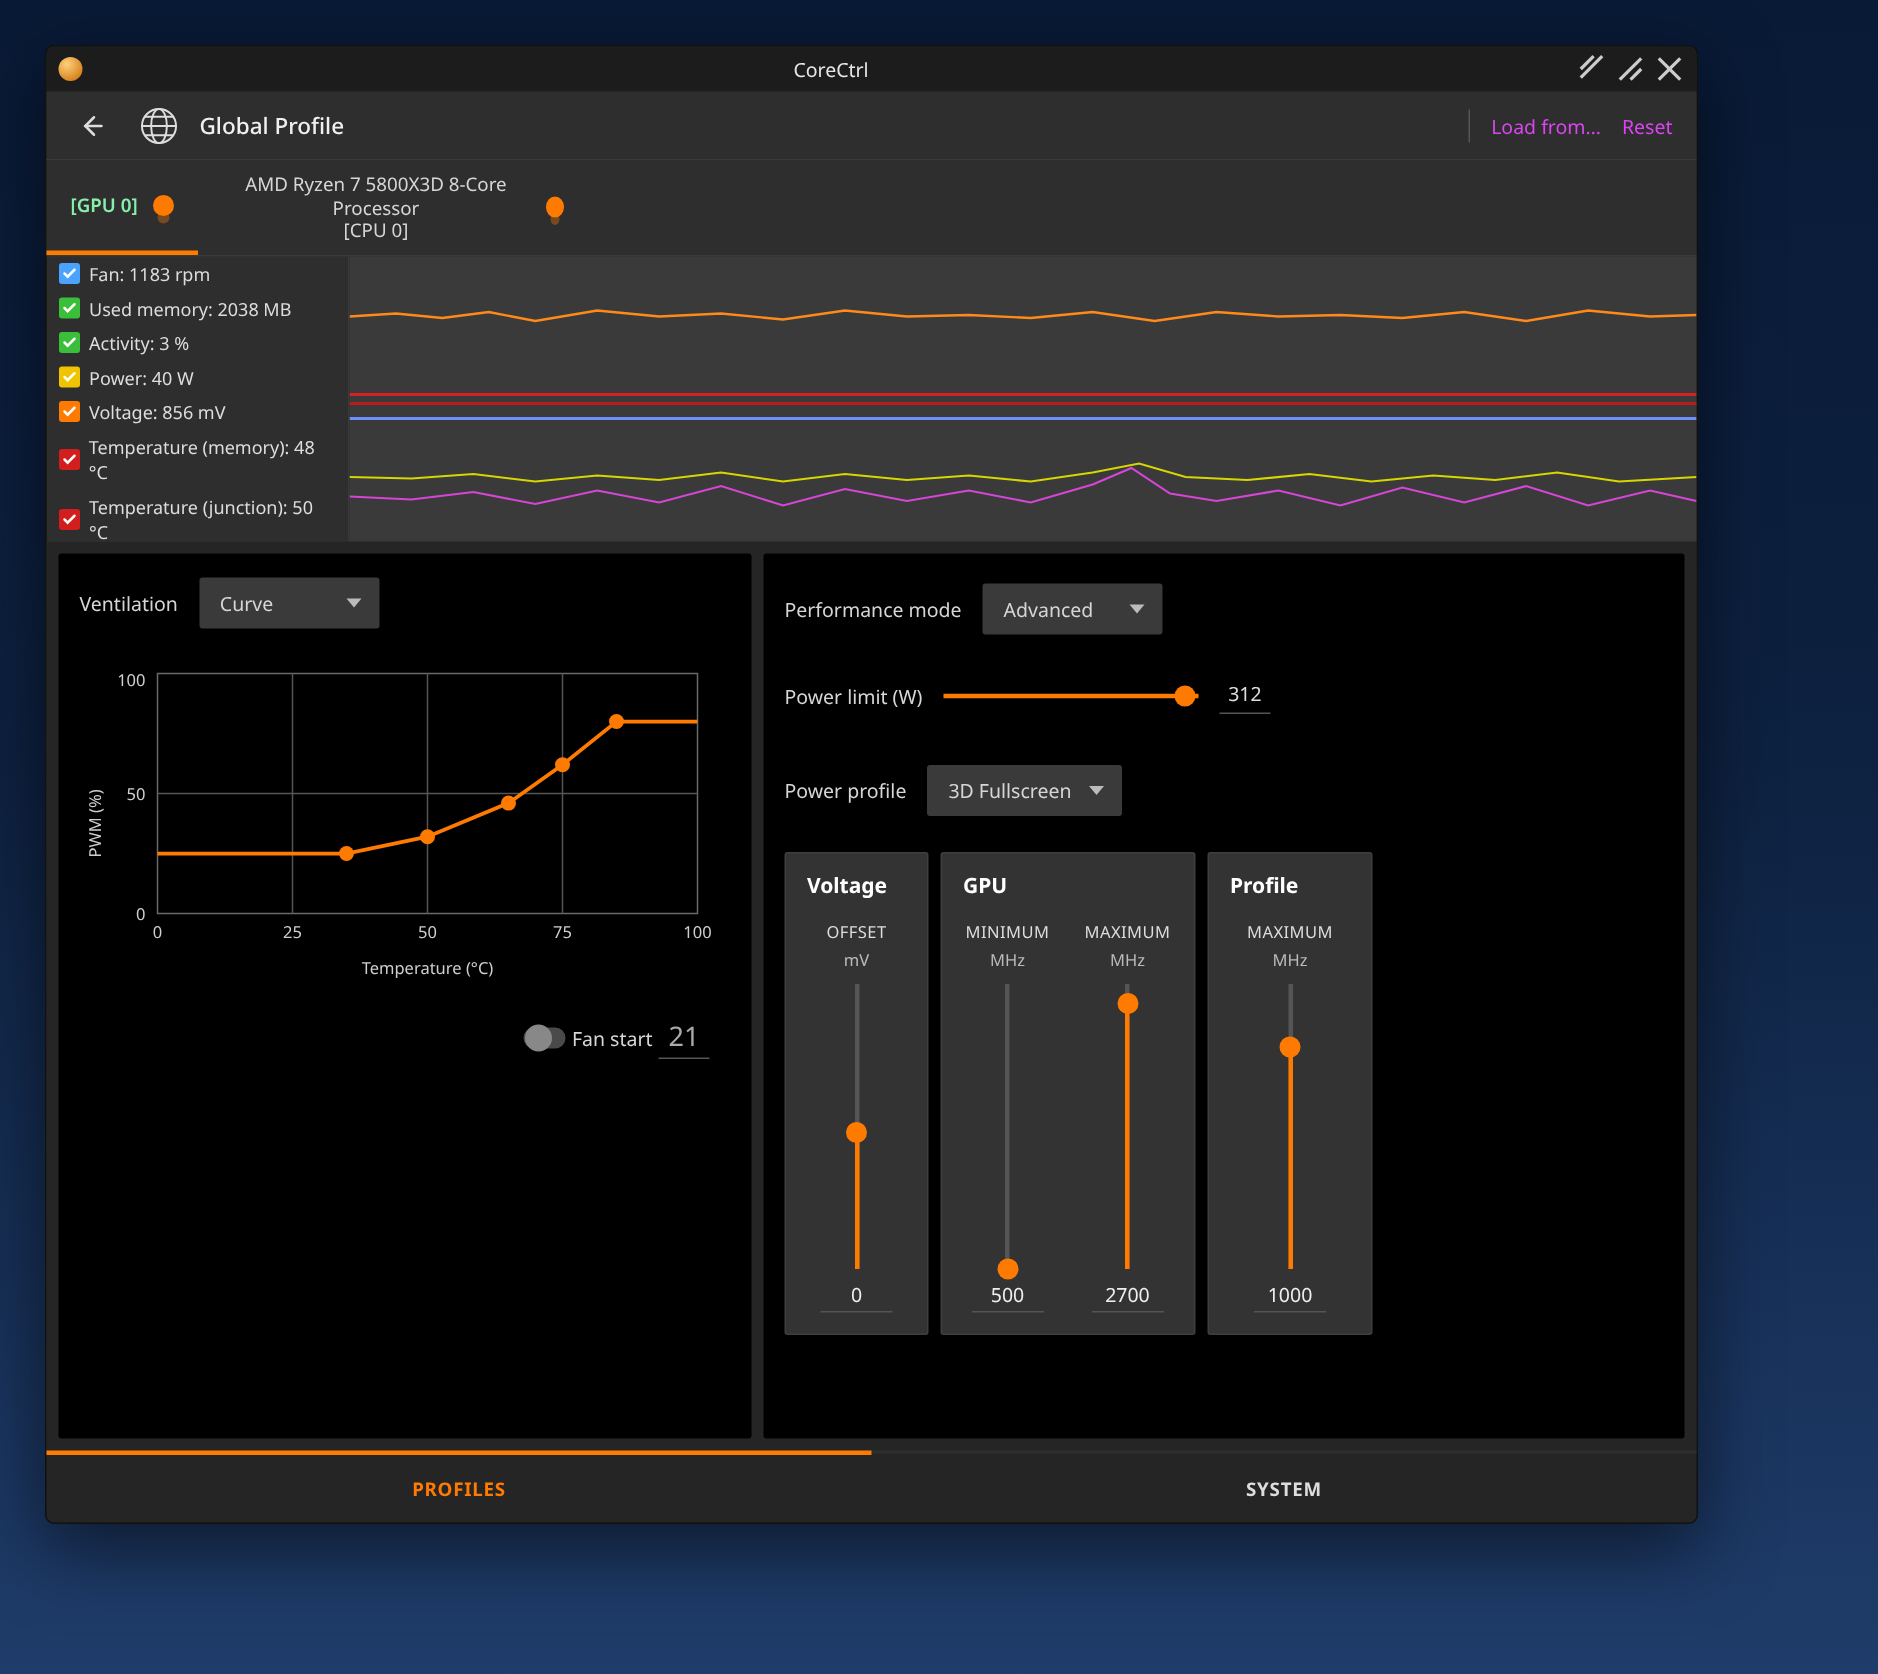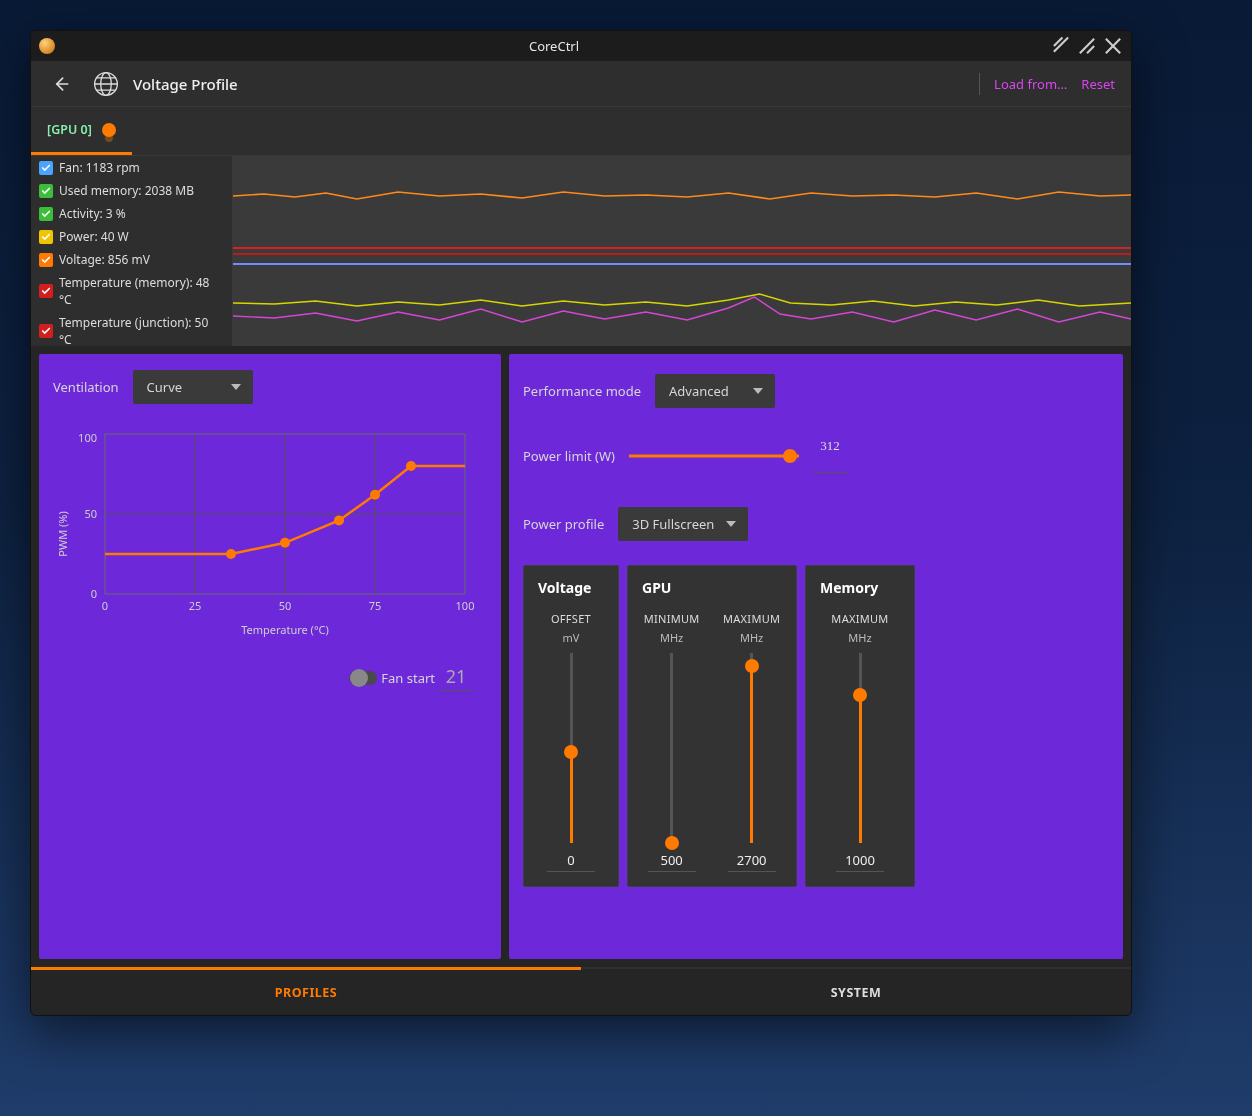--- a/index.html
+++ b/index.html
@@ -30,42 +30,42 @@
   .sensor-list { width:202px; overflow:auto; background:#2e2e2e; border-right:1px solid #3a3a3a; position:relative; }
   .sensor-list::-webkit-scrollbar{width:8px}
   .sensor-list::-webkit-scrollbar-thumb{background:#555;border-radius:4px}
   .sensor-item { display:flex; align-items:center; gap:6px; padding:3px 8px; font-size:12px; color:#ddd; }
   .cb { width:14px; height:14px; border-radius:2px; display:flex; align-items:center; justify-content:center; }
   .cb svg { width:10px; height:10px; }
   .sparkarea { flex:1; background:#3a3a3a; position:relative; }
   .sparkarea svg { position:absolute; inset:0; width:100%; height:100%; }
   
   .panels { flex:1; display:flex; gap:8px; padding:8px; background:#252525; overflow:hidden; }
-  .panel { background:#6d28d9; border-radius:2px; padding:16px 14px; }
+  .panel { background:#000000; border-radius:2px; padding:16px 14px; }
   .panel.left { width:462px; display:flex; flex-direction:column; gap:20px; }
   .panel.right { flex:1; display:flex; flex-direction:column; gap:8px; }
   .row { display:flex; align-items:center; gap:14px; }
   .label { font-size:13px; color:#d6d6d6; }
   .select { background:#3a3a3a; height:34px; padding:0 34px 0 14px; border-radius:2px; display:flex; align-items:center; position:relative; cursor:pointer; min-width:120px; }
   .select::after { content:""; position:absolute; right:12px; top:50%; width:0;height:0; border-left:5px solid transparent; border-right:5px solid transparent; border-top:6px solid #bbb; transform:translateY(-50%);}
   
   .fan-chart { align-self:center; width:430px; height:220px; position:relative; }
   .fan-chart svg { width:100%; height:100%; }
   .axis-text { font-size:11px; fill:#cfcfcf; }
   .fanstart-row { display:flex; align-items:center; justify-content:flex-end; gap:4px; padding-right:14px; }
   .switch { width:28px; height:14px; border-radius:7px; background:#4a4a4a; position:relative; cursor:pointer; }
   .switch::after { content:""; position:absolute; left:1px; top:-2px; width:18px; height:18px; border-radius:50%; background:#888; }
   .numfield { width:34px; text-align:center; border-bottom:1px solid #555; color:#aaa; font-size:18px; padding-bottom:2px; }
   
   .right .section { padding:4px 0; }
   .slider-row { display:flex; align-items:center; gap:14px; margin-top:14px; }
   .hslider { flex:1; position:relative; height:18px; max-width:170px; }
   .hslider .track { position:absolute; left:0; right:0; top:50%; height:3px; background:#ff7a00; transform:translateY(-50%); }
   .hslider .thumb { position:absolute; top:50%; width:14px; height:14px; border-radius:50%; background:#ff7a00; transform:translate(-50%,-50%); }
-  .valuебokс,.valuebox { width:34px; text-align:center; border-bottom:1px solid #555; color:#ddd; font-size:13px; padding-bottom:18px;font-family:Liberation Serif, serif; }
+  .valuебokс,.valuebox { width:34px; text-align:center; border-bottom:1px solid #555; color:#ddd; font-size:13px; padding-bottom:4px; }
   .card-row { display:flex; gap:8px; margin-top:12px; }
   .card { flex:0 0 auto; background:#333; border:1px solid #3f3f3f; border-radius:2px; padding:12px 8px 14px; display:flex; flex-direction:column; }
   .card h4 { font-size:14px; color:#fff; font-weight:700; margin-bottom:14px; padding-left:6px; }
   .vsliders { display:flex; justify-content:space-around; gap:8px; }
   .vslider { display:flex; flex-direction:column; align-items:center; gap:8px; }
   .vslabel { font-size:11px; color:#ddd; letter-spacing:.3px; }
   .vsunit { font-size:11px; color:#bbb; margin-top:-4px; }
   .vtrackbox { height:190px; width:24px; display:flex; align-items:center; justify-content:center; position:relative; }
   .vtrack { width:3px; height:100%; background:#555; position:relative; }
   .vfill { position:absolute; bottom:0; left:0; width:100%; background:#ff7a00; }
@@ -111,30 +111,37 @@
           <path d="M7 12h13" stroke="#ddd" stroke-width="2" stroke-linecap="round"></path>
         </svg>
     </div>
     <div class="globe">
       <svg viewBox="0 0 32 32">
           <circle cx="16" cy="16" r="13"></circle>
           <ellipse cx="16" cy="16" rx="6" ry="13"></ellipse>
           <path d="M3 16h26M5 9h22M5 23h22"></path>
         </svg>
     </div>
-    <div class="profile-name">Voltage Profile</div>
+    <div class="profile-name">Global Profile</div>
     <div class="toolbar-spacer"></div>
     <div class="tb-sep"></div>
     <div class="tb-link">Load from…</div>
     <div class="tb-link">Reset</div>
   </div>
 
   <div class="devtabs">
     <div class="devtab active">
       <span class="lbl">[GPU 0]</span>
+      <span class="toggle-dot"></span>
+    </div>
+    <div class="devtab" style="max-width:260px;">
+      <span class="lbl" style="text-align:center;">
+        <span>AMD Ryzen 7 5800X3D 8-Core Processor</span><br>
+        <span class="sub">[CPU 0]</span>
+      </span>
       <span class="toggle-dot"></span>
     </div>
   </div>
 
   <div class="monitor-row">
     <div class="sensor-list" id="sensor-list">
         <div class="sensor-item">
           <span class="cb" style="background:#4aa3ff">
             <svg viewBox="0 0 12 12">
               <path d="M2 6l2.5 2.5L10 3" stroke="#fff" stroke-width="2" fill="none" stroke-linecap="round"></path>
@@ -323,21 +330,21 @@
                     <div class="vfill" style="height:93%"></div>
                     <div class="vthumb" style="bottom:93%"></div>
                   </div>
                 </div>
               <span class="vvalue">2700</span>
             </div>
           </div>
         </div>
 
         <div class="card" style="width:110px">
-          <h4>Memory</h4>
+          <h4>Profile</h4>
           <div class="vsliders">
             <div class="vslider">
               <span class="vslabel">MAXIMUM</span>
               <span class="vsunit">MHz</span>
               <div class="vtrackbox">
                   <div class="vtrack">
                     <div class="vfill" style="height:78%"></div>
                     <div class="vthumb" style="bottom:78%"></div>
                   </div>
                 </div>

